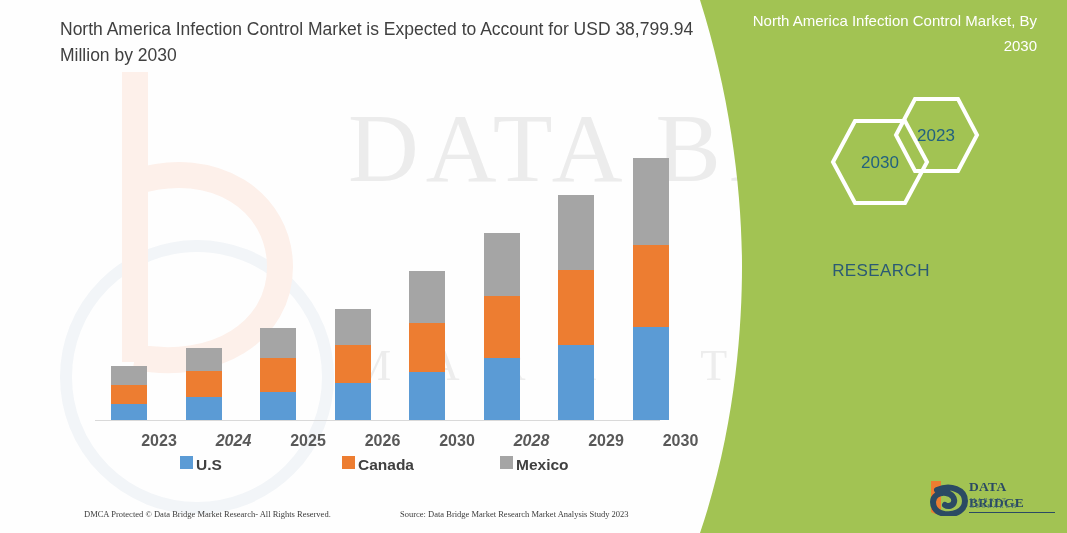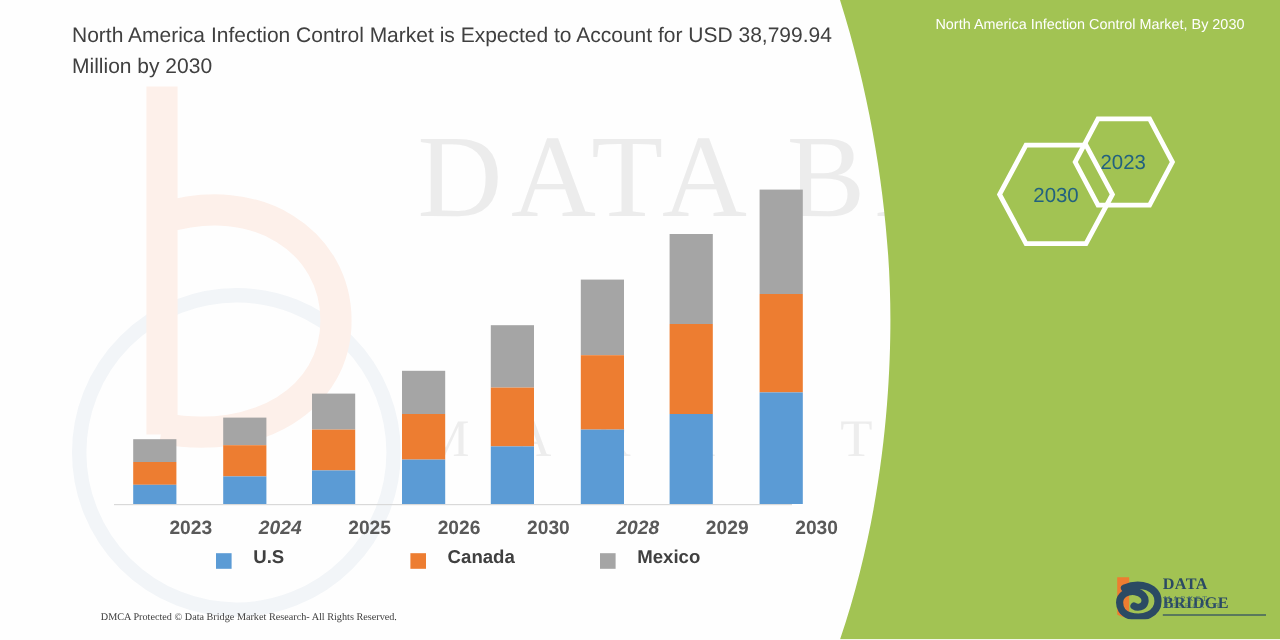--- a/index.html
+++ b/index.html
@@ -29,21 +29,21 @@
     border-radius:50%;border:12px solid #f2f5f8;
   }
 
   
   .green-panel{
     position:absolute;top:0;left:0;width:1067px;height:533px;
     pointer-events:none;
   }
   .panel-text-title{
     position:absolute;right:30px;top:8px;width:320px;
-    text-align:right;color:#ffffff;font-size:12px;line-height:25px;
+    text-align:right;color:#ffffff;font-size:15px;line-height:25px;
   }
   .panel-brand{
     position:absolute;right:56px;top:258px;width:260px;
     text-align:center;color:#2b5a74;font-size:17px;line-height:26px;
     letter-spacing:.4px;
   }
   .hex-wrap{position:absolute;left:830px;top:95px;width:180px;height:110px;}
   .hex{position:absolute;}
   .hex-label{
     position:absolute;color:#22617f;font-size:17px;
@@ -64,21 +64,21 @@
   .xlabels{position:absolute;left:60px;top:432px;width:620px;height:24px;}
   .xlabel{
     position:absolute;width:60px;text-align:center;
     color:#595959;font-size:16px;font-weight:bold;
   }
 
   
   .legend{
     position:absolute;left:60px;top:456px;width:620px;height:22px;
   }
-  .legend-item{position:absolute;display:flex;align-items:flex-end;gap:18px;}
+  .legend-item{position:absolute;display:flex;align-items:flex-start;gap:3px;}
   .legend-swatch{width:13px;height:13px;display:inline-block;}
   .legend-label{color:#404040;font-size:15.5px;font-weight:bold;}
 
   
   .footer{
     position:absolute;left:0;top:505px;width:720px;height:24px;text-decoration:underline;
   }
   .footer-txt{
     position:absolute;color:#3b3b3b;font-size:8.5px;
     font-family:"Liberation Serif", serif;white-space:nowrap;
@@ -124,20 +124,21 @@
     </svg>
     <div class="hex-label" style="left:0px;top:58px;width:100px;">2030</div>
 
     <svg class="hex" style="left:62px;top:0px;" width="88" height="80">
       <polygon points="23,4 66,4 85,40 66,76 23,76 4,40" fill="none" stroke="#ffffff" stroke-width="4"></polygon>
     </svg>
     <div class="hex-label" style="left:62px;top:31px;width:88px;">2023</div>
   </div>
 
   <div class="panel-brand">
+    <div>RESEARCH</div>
   </div>
 
   <div class="chart-title">North America Infection Control Market is Expected to Account for USD 38,799.94 Million by 2030</div>
 
   <div class="axis-line"></div>
   <div id="bars-layer" style="position:absolute;left:0;top:0;width:720px;height:421px;">
       <div class="bar" style="left: 111px; top: 366px; height: 54px; position: absolute;">
         <div class="seg" style="height: 19px; background: rgb(165, 165, 165);"></div>
         <div class="seg" style="height: 19px; background: rgb(237, 125, 49);"></div>
         <div class="seg" style="height: 16px; background: rgb(91, 155, 213);"></div>
@@ -200,20 +201,21 @@
         <span class="legend-label">Canada</span>
       </div>
       <div class="legend-item" style="left: 440px;">
         <span class="legend-swatch" style="background: rgb(165, 165, 165);"></span>
         <span class="legend-label">Mexico</span>
       </div>
     </div>
 
   <div class="footer">
     <div class="footer-txt foot-left">DMCA Protected © Data Bridge Market Research- All Rights Reserved.</div>
+    <div class="footer-txt foot-right">Source: Data Bridge Market Research  Market Analysis Study 2023</div>
   </div>
 
   <div class="logo">
     <svg width="44" height="38" viewBox="0 0 44 38">
       <path d="M6 3 L6 34 C6 34 10 37 16 36 L16 3 Z" fill="#ED7D31"></path>
       <path d="M12 12 C26 6 40 12 40 23 C40 33 28 39 16 35 C10 33 8 28 8 24 C8 18 14 14 21 15 C27 16 30 20 29 24 C28 28 23 29 20 27" fill="none" stroke="#2b4a63" stroke-width="6" stroke-linecap="round"></path>
     </svg>
     <div class="logo-main">DATA BRIDGE</div>
     <div class="logo-sub">MARKET   RESEARCH</div>
   </div>

